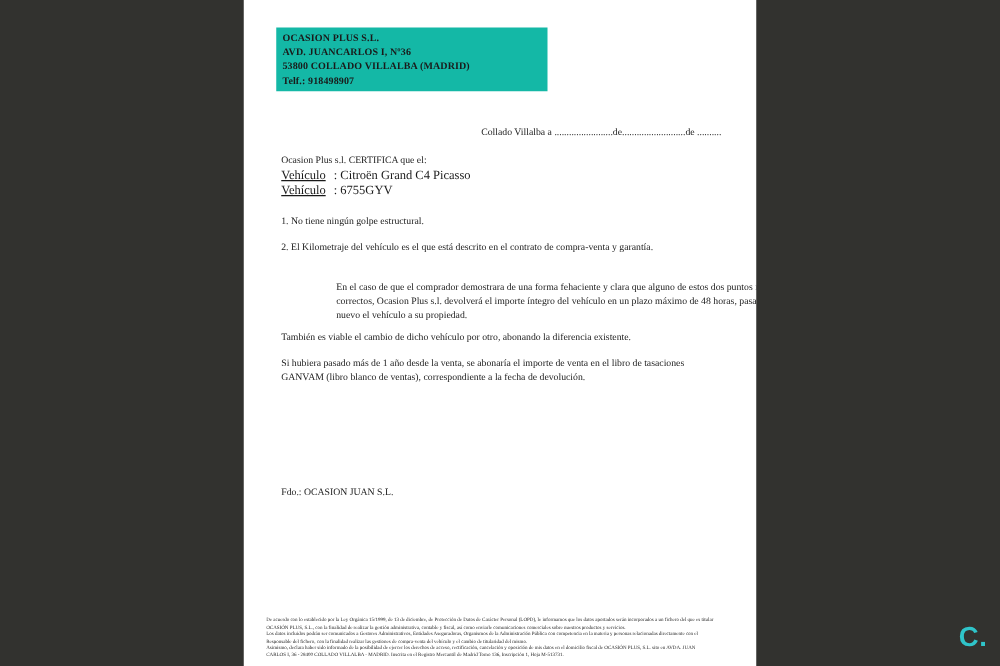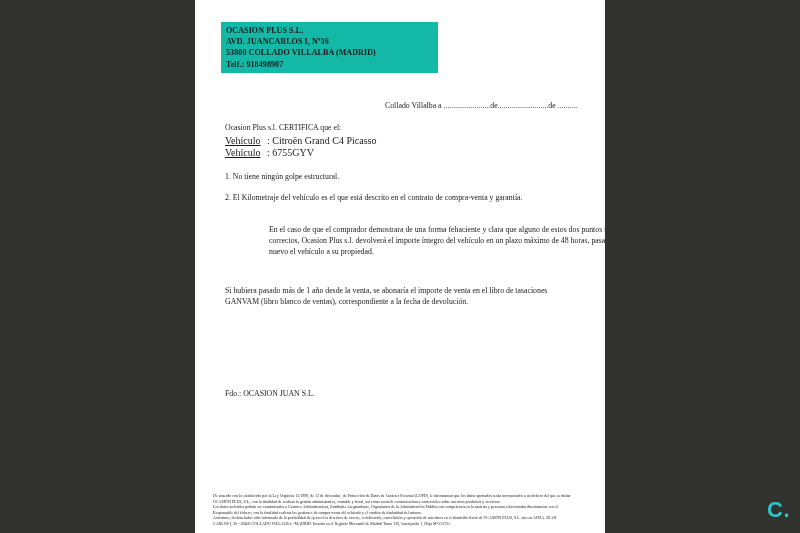--- a/index.html
+++ b/index.html
@@ -72,20 +72,21 @@
     </div>
 
     <div class="kv plate">
       <span class="lbl">Vehículo</span><span>: 6755GYV</span>
     </div>
 
     <div class="point point1">1. No tiene ningún golpe estructural.</div>
     <div class="point point2">2. El Kilometraje del vehículo es el que está descrito en el contrato de compra-venta y garantía.</div>
 
     <div class="para para1">En el caso de que el comprador demostrara de una forma fehaciente y clara que alguno de estos dos puntos no son correctos, Ocasion Plus s.l. devolverá el importe íntegro del vehículo en un plazo máximo de 48 horas, pasando de nuevo el vehículo a su propiedad.</div>
+    <div class="para para2">También es viable el cambio de dicho vehículo por otro, abonando la diferencia existente.</div>
     <div class="para para3">Si hubiera pasado más de 1 año desde la venta, se abonaría el importe de venta en el libro de tasaciones GANVAM (libro blanco de ventas), correspondiente a la fecha de devolución.</div>
 
     <div class="signature">Fdo.: OCASION JUAN S.L.</div>
 
     <div class="legal">
       <div>De acuerdo con lo establecido por la Ley Orgánica 15/1999, de 13 de diciembre, de Protección de Datos de Carácter Personal (LOPD), le informamos que los datos aportados serán incorporados a un fichero del que es titular</div>
       <div>OCASIÓN PLUS, S.L., con la finalidad de realizar la gestión administrativa, contable y fiscal, así como enviarle comunicaciones comerciales sobre nuestros productos y servicios.</div>
       <div>Los datos incluidos podrán ser comunicados a Gestores Administrativos, Entidades Aseguradoras, Organismos de la Administración Pública con competencia en la materia y personas relacionadas directamente con el</div>
       <div>Responsable del fichero, con la finalidad realizar las gestiones de compra-venta del vehículo y el cambio de titularidad del mismo.</div>
       <div>Asimismo, declara haber sido informado de la posibilidad de ejercer los derechos de acceso, rectificación, cancelación y oposición de mis datos en el domicilio fiscal de OCASIÓN PLUS, S.L. sito en AVDA. JUAN</div>

